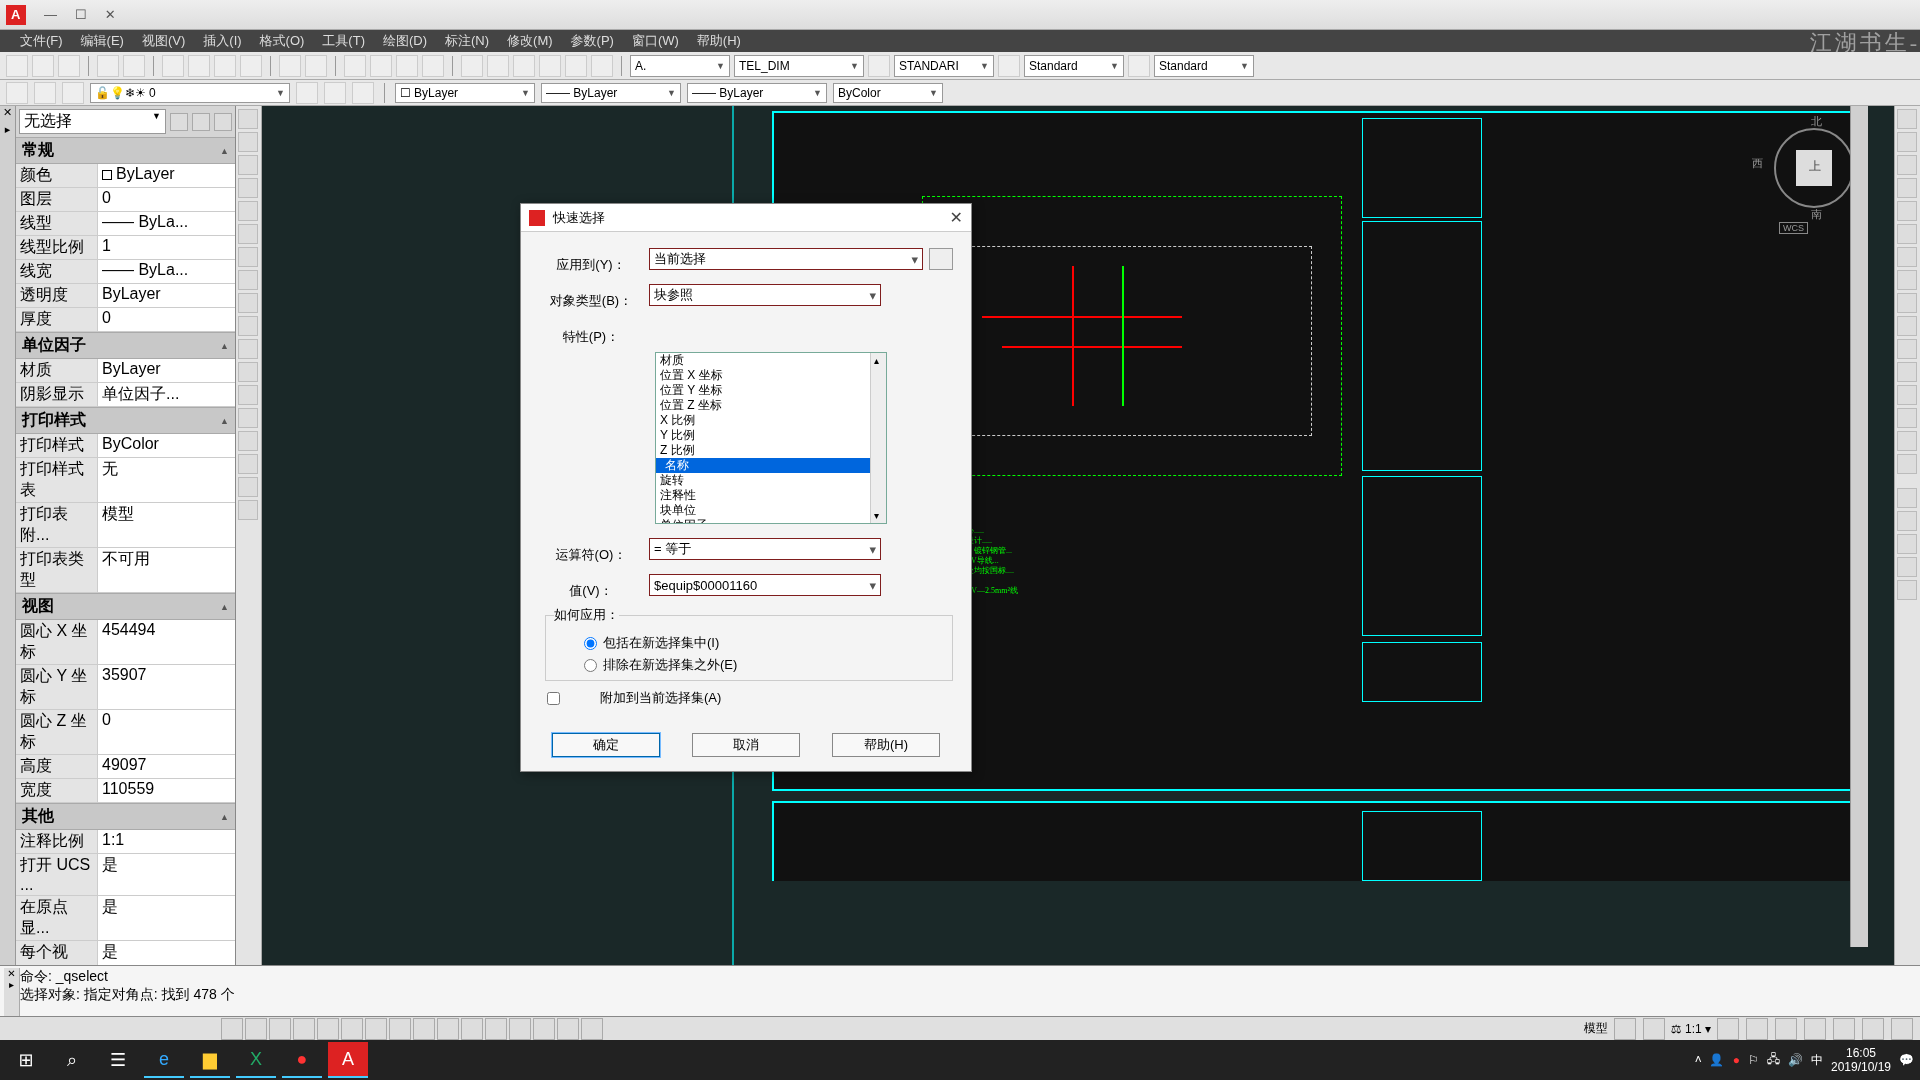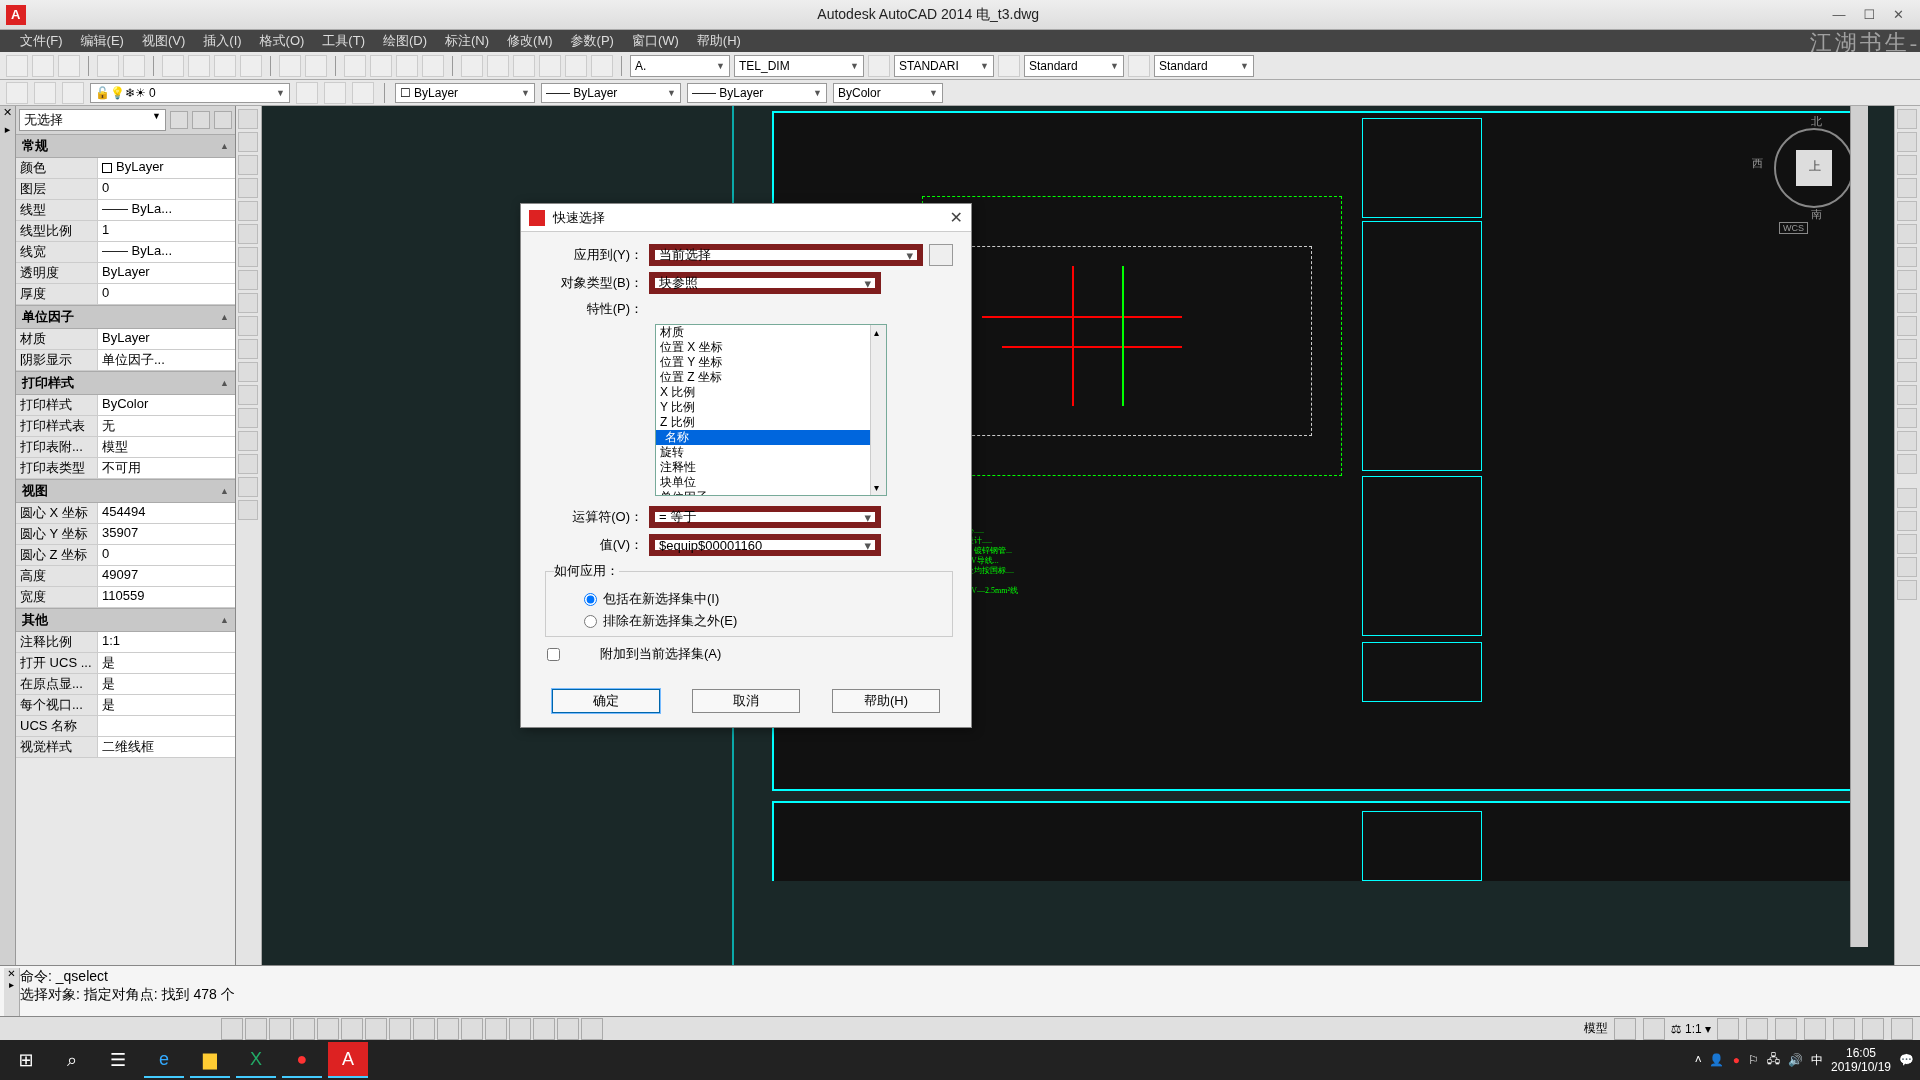--- a/index.html
+++ b/index.html
@@ -22,21 +22,21 @@
 .tb-drop::after { content: "▼"; font-size: 9px; color: #555; }
 
 .toolbar2 { height: 26px; background: #e8e8e8; border-bottom: 1px solid #aaa; display: flex; align-items: center; gap: 6px; padding: 0 6px; }
 .layer-combo { width: 200px; height: 20px; background: #fff; border: 1px solid #999; font-size: 12px; padding: 0 4px; display: flex; align-items: center; justify-content: space-between; }
 .layer-combo::after { content: "▼"; font-size: 9px; color: #555; }
 
 .main-area { position: absolute; top: 106px; left: 0; right: 0; bottom: 115px; display: flex; }
 .left-toolbar { width: 26px; background: #e4e4e4; border-right: 1px solid #aaa; display: flex; flex-direction: column; gap: 3px; padding: 3px 2px; }
 .left-toolbar .tbtn { width: 20px; height: 20px; background: #ddd; border: 1px solid #bbb; }
 
-.props-panel { width: 220px; background: #e8e8e8; border-right: 1px solid #888; display: flex; flex-direction: column; font-size: 13px; }
+.props-panel { width: 220px; background: #e8e8e8; border-right: 1px solid #888; display: flex; flex-direction: column; font-size: 16px; }
 .props-head { background: #d5d5d5; padding: 3px; display: flex; align-items: center; gap: 4px; }
 .props-head .sel { flex: 1; background: #fff; border: 1px solid #999; padding: 1px 4px; display:flex; justify-content:space-between;}
 .props-head .sel::after{content:"▼"; font-size:9px;}
 .props-head .mini { width: 18px; height: 18px; background: #ddd; border: 1px solid #aaa; }
 
 .props-body { flex: 1; overflow: hidden; }
 .prop-section { background: #c8c8c8; font-weight: bold; padding: 2px 6px; border-top: 1px solid #aaa; border-bottom: 1px solid #aaa; display: flex; justify-content: space-between; align-items: center; }
 .prop-section::after { content: "▲"; font-size: 9px; color: #555; }
 .prop-row { display: flex; border-bottom: 1px solid #ccc; justify-content: center; }
 .prop-row .k { width: 82px; padding: 1px 4px; background: #e4e4e4; border-right: 1px solid #ccc; }
@@ -83,43 +83,42 @@
 .taskbar .clock { text-align: center; line-height: 1.2; font-size: 12px;}
 
 
 .dialog { position: absolute; left: 520px; top: 203px; width: 452px; background: #f4f4f4; border: 1px solid #888; box-shadow: 2px 2px 10px rgba(0,0,0,.4); font-size: 13px; z-index:100;}
 .dialog .dlg-title { height: 28px; background: #fff; display: flex; align-items: center; padding: 0 8px; border-bottom: 1px solid #ccc; }
 .dialog .dlg-title .logo { width: 16px; height: 16px; background: #d22; margin-right: 8px; }
 .dialog .dlg-title .txt { flex: 1; }
 .dialog .dlg-title .close { cursor: default; font-size:16px; color:#444;}
 .dialog .dlg-body { padding: 12px 18px; }
 .dlg-row { display: flex; align-items: center; margin-bottom: 6px; }
-.dlg-row .label { width: 110px; text-align: right; padding-right: 6px; }
-.dlg-combo { flex: 1; height: 22px; background: #fff; border: 6px solid #7f1d1d; display: flex; align-items: center; padding: 0 4px; justify-content: space-between; }
+.dlg-row .label { width: 110px; text-align: center; padding-right: 6px; margin-top: 12px; }
+.dlg-combo { flex: 1; height: 22px; background: #fff; border: 1px solid #7f1d1d; display: flex; align-items: center; padding: 0 4px; justify-content: space-between; }
 .dlg-combo::after { content: "▾"; color: #555; }
 .dlg-side-btn { width: 24px; height: 22px; background: #eee; border: 1px solid #999; margin-left: 6px; }
 .dlg-list { margin-left: 116px; width: 232px; height: 172px; background: #fff; border: 1px solid #7a9; overflow: hidden; position: relative; font-size: 12px; line-height: 15px;}
 .dlg-list .item { padding: 0 4px; }
 .dlg-list .item.sel { background: #06d; color: #fff; padding-left: 9px; }
 .dlg-list .sb { position:absolute; right:0; top:0; bottom:0; width:16px; background:#eee; border-left:1px solid #ccc;}
 .dlg-list .sb::before{content:"▴"; position:absolute; top:0; left:3px; font-size:10px;}
 .dlg-list .sb::after{content:"▾"; position:absolute; bottom:0; left:3px; font-size:10px;}
 .dlg-radio, .dlg-check { display: flex; align-items: center; gap: 6px; margin: 4px 0 4px 30px; }
 .dlg-btns { display: flex; justify-content: center; gap: 32px; padding: 10px 0 14px; }
 .dlg-btns button { width: 108px; height: 24px; background: #f8f8f8; border: 1px solid #888; font-size: 13px; }
 .dlg-btns button.primary { border: 1px solid #06a; outline:1px solid #7bf;}
 fieldset{border:1px solid #ccc; padding:6px 8px 2px; margin:6px 0 4px 6px;}
 legend{font-size:13px;}
 </style>
 </head>
 <body>
 
 <div class="titlebar">
   <div class="logo"></div>
-  <div class="title">Autodesk AutoCAD 2014   电_t3.dwg</div>
   <div class="winbtns">
     <span>—</span>
     <span>☐</span>
     <span>✕</span>
   </div>
 </div>
 <div class="watermark">江湖书生-</div>
 
 <div class="menubar">
   <span>文件(F)</span>

